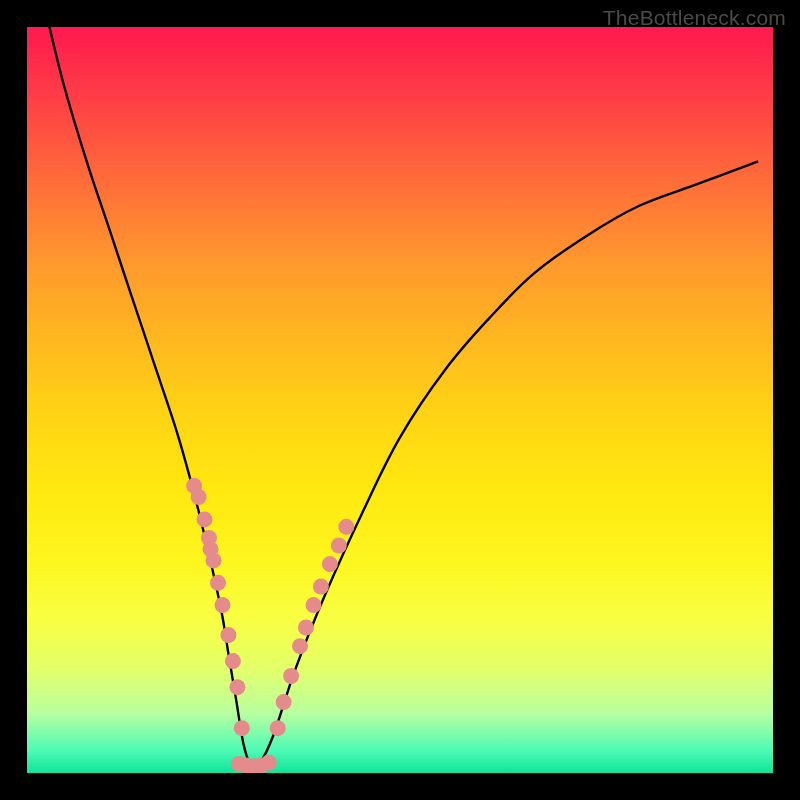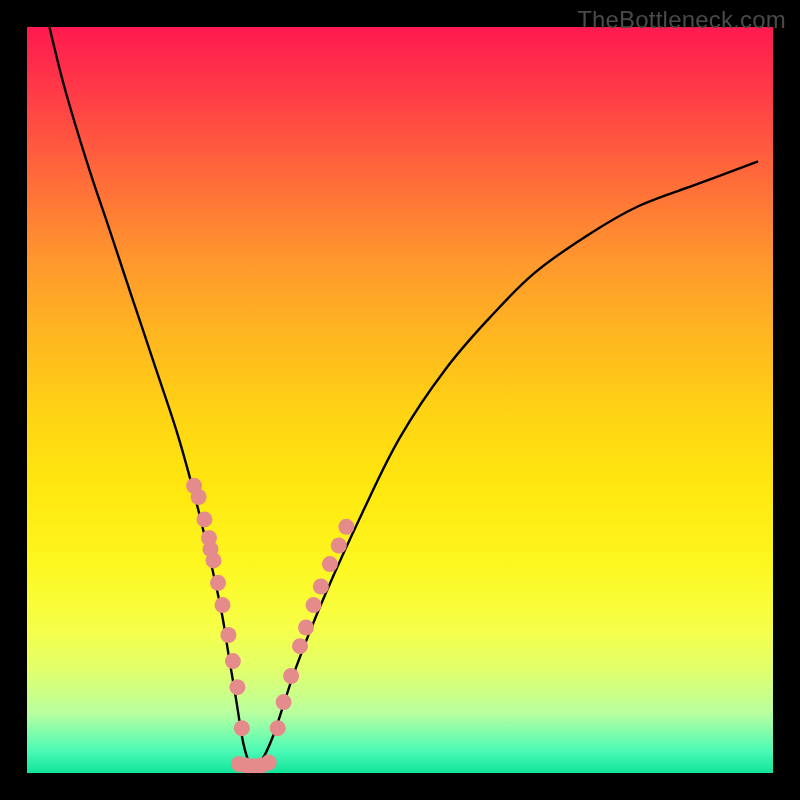--- a/index.html
+++ b/index.html
@@ -30,21 +30,21 @@
       #e3ff6a 86%,
       #b8ffa0 92%,
       #4cfab5 97%,
       #10e49a 100%);
   }
   .watermark {
     position: absolute;
     top: 6px;
     right: 14px;
     color: #4a4a4a;
-    font-size: 24px;
+    font-size: 21px;
     letter-spacing: 0.2px;
     font-weight: 500;
   }
   svg.overlay {
     position: absolute;
     left: 27px;
     top: 27px;
     width: 746px;
     height: 746px;
   }

